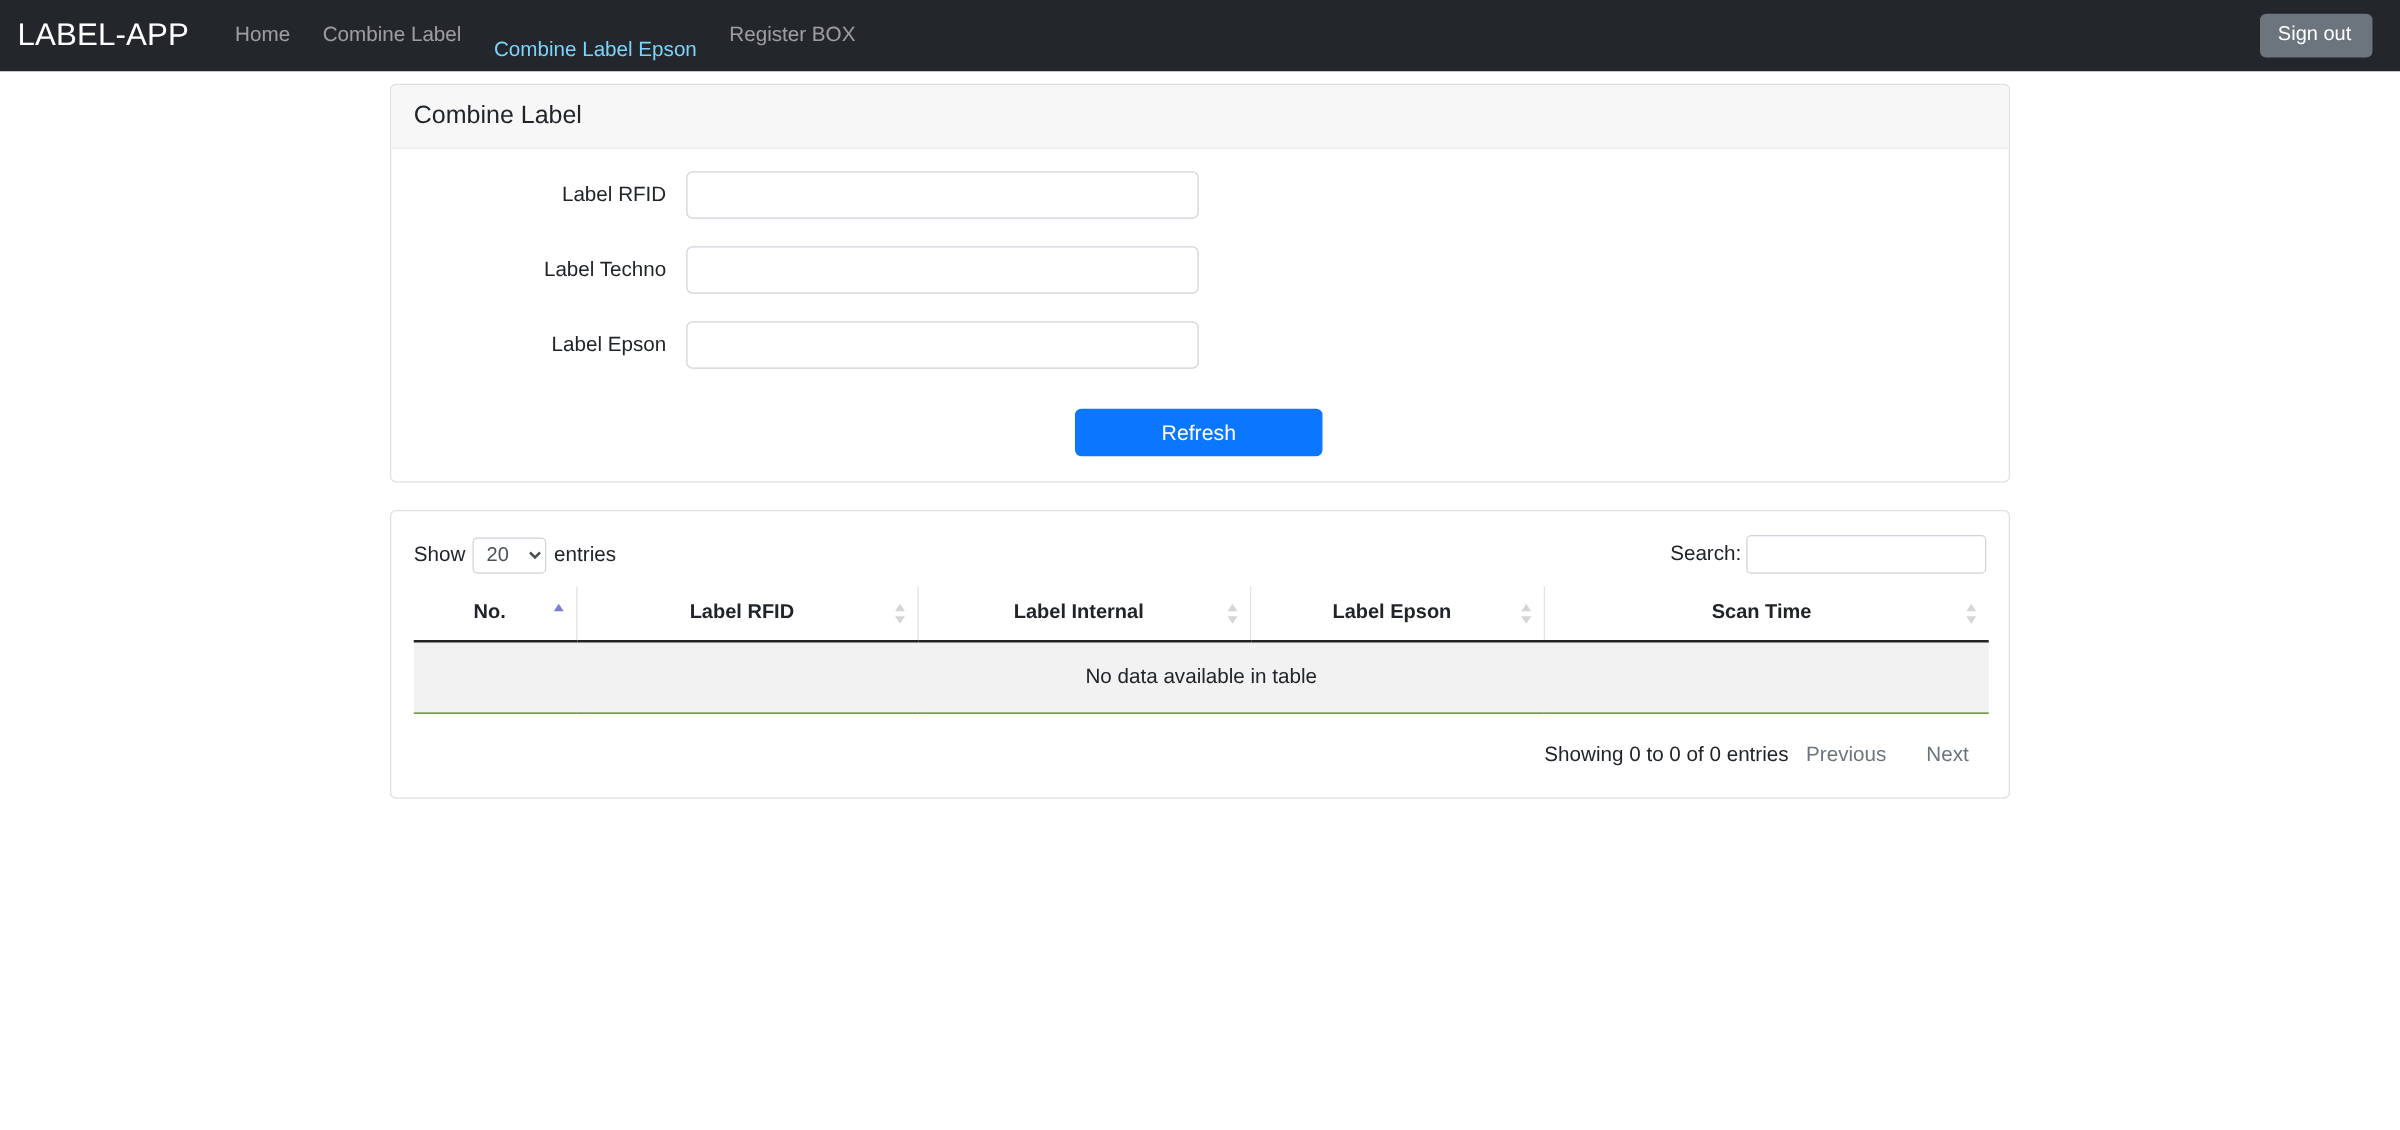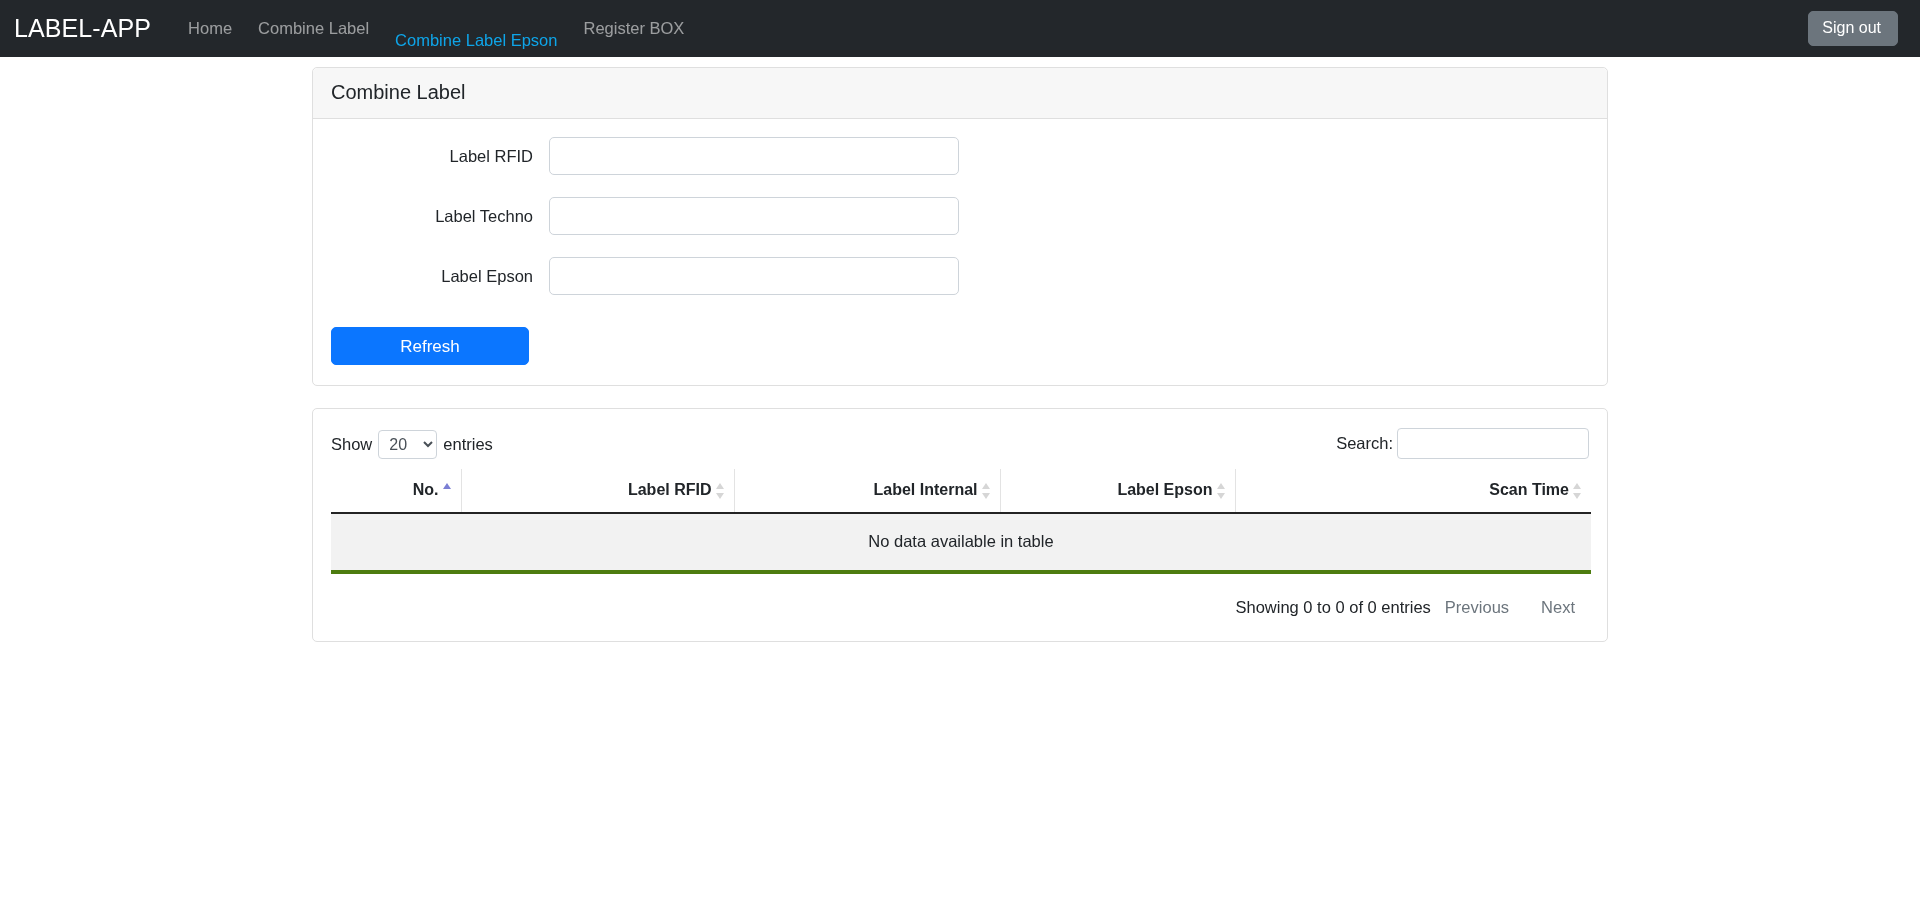--- a/index.html
+++ b/index.html
@@ -38,21 +38,21 @@
     gap: 0px;
   }
   .nav-link {
     color: rgba(255,255,255,0.55);
     font-size: 16.5px;
     text-decoration: none;
     padding: 8px 13px;
     white-space: nowrap;
     line-height: 1;
   }
-  .nav-link.active { color: #0ea5e9; margin-top: 23px; }
+  .nav-link.active { color: #7dd3fc; margin-top: 23px; }
   .nav-right {
     margin-left: auto;
     display: flex;
     align-items: center;
   }
   .signout-btn {
     background: #6c757d;
     color: #ffffff;
     border: 1px solid #6c757d;
     border-radius: 5px;
@@ -112,21 +112,21 @@
     border-radius: 5px;
     padding: 6px 12px;
     font-size: 16px;
     font-family: "Liberation Sans", sans-serif;
     color: #495057;
     background: #ffffff;
     outline: none;
   }
   .form-actions {
     display: flex;
-    justify-content: flex-start;
+    justify-content: center;
     padding-right: 2px;
     padding-top: 10px;
     padding-bottom: 4px;
   }
   .btn-refresh {
     background: #0b76ff;
     border: 1px solid #0b76ff;
     color: #ffffff;
     font-size: 17px;
     font-family: "Liberation Sans", sans-serif;
@@ -181,21 +181,21 @@
     color: #495057;
     outline: none;
   }
 
   table.dataTable {
     width: 100%;
     border-collapse: collapse;
     table-layout: fixed;
   }
   table.dataTable thead th {
-    text-align: right;
+    text-align: center;
     font-size: 16px;
     font-weight: bold;
     color: #212529;
     padding: 12px 22px 13px 14px;
     border-bottom: 2px solid #232323;
     border-right: 1px solid #e3e3e3;
     position: relative;
     cursor: pointer;
     white-space: nowrap;
     overflow: hidden;
@@ -228,21 +228,21 @@
     bottom: 1px;
   }
   th.sorting-asc .sort-arrows i.up { border-bottom-color: #7b7fd4; }
 
   table.dataTable tbody td.dt-empty {
     text-align: center;
     font-size: 16.5px;
     color: #212529;
     background: #f2f2f2;
     padding: 18px 10px 19px 10px;
-    border-bottom: 4px solid #4d7c0f;
+    border-bottom: 1px solid #4d7c0f;
   }
 
   .dt-bottom {
     display: flex;
     align-items: center;
     justify-content: flex-end;
     padding-top: 18px;
     padding-bottom: 2px;
   }
   .dt-info {

